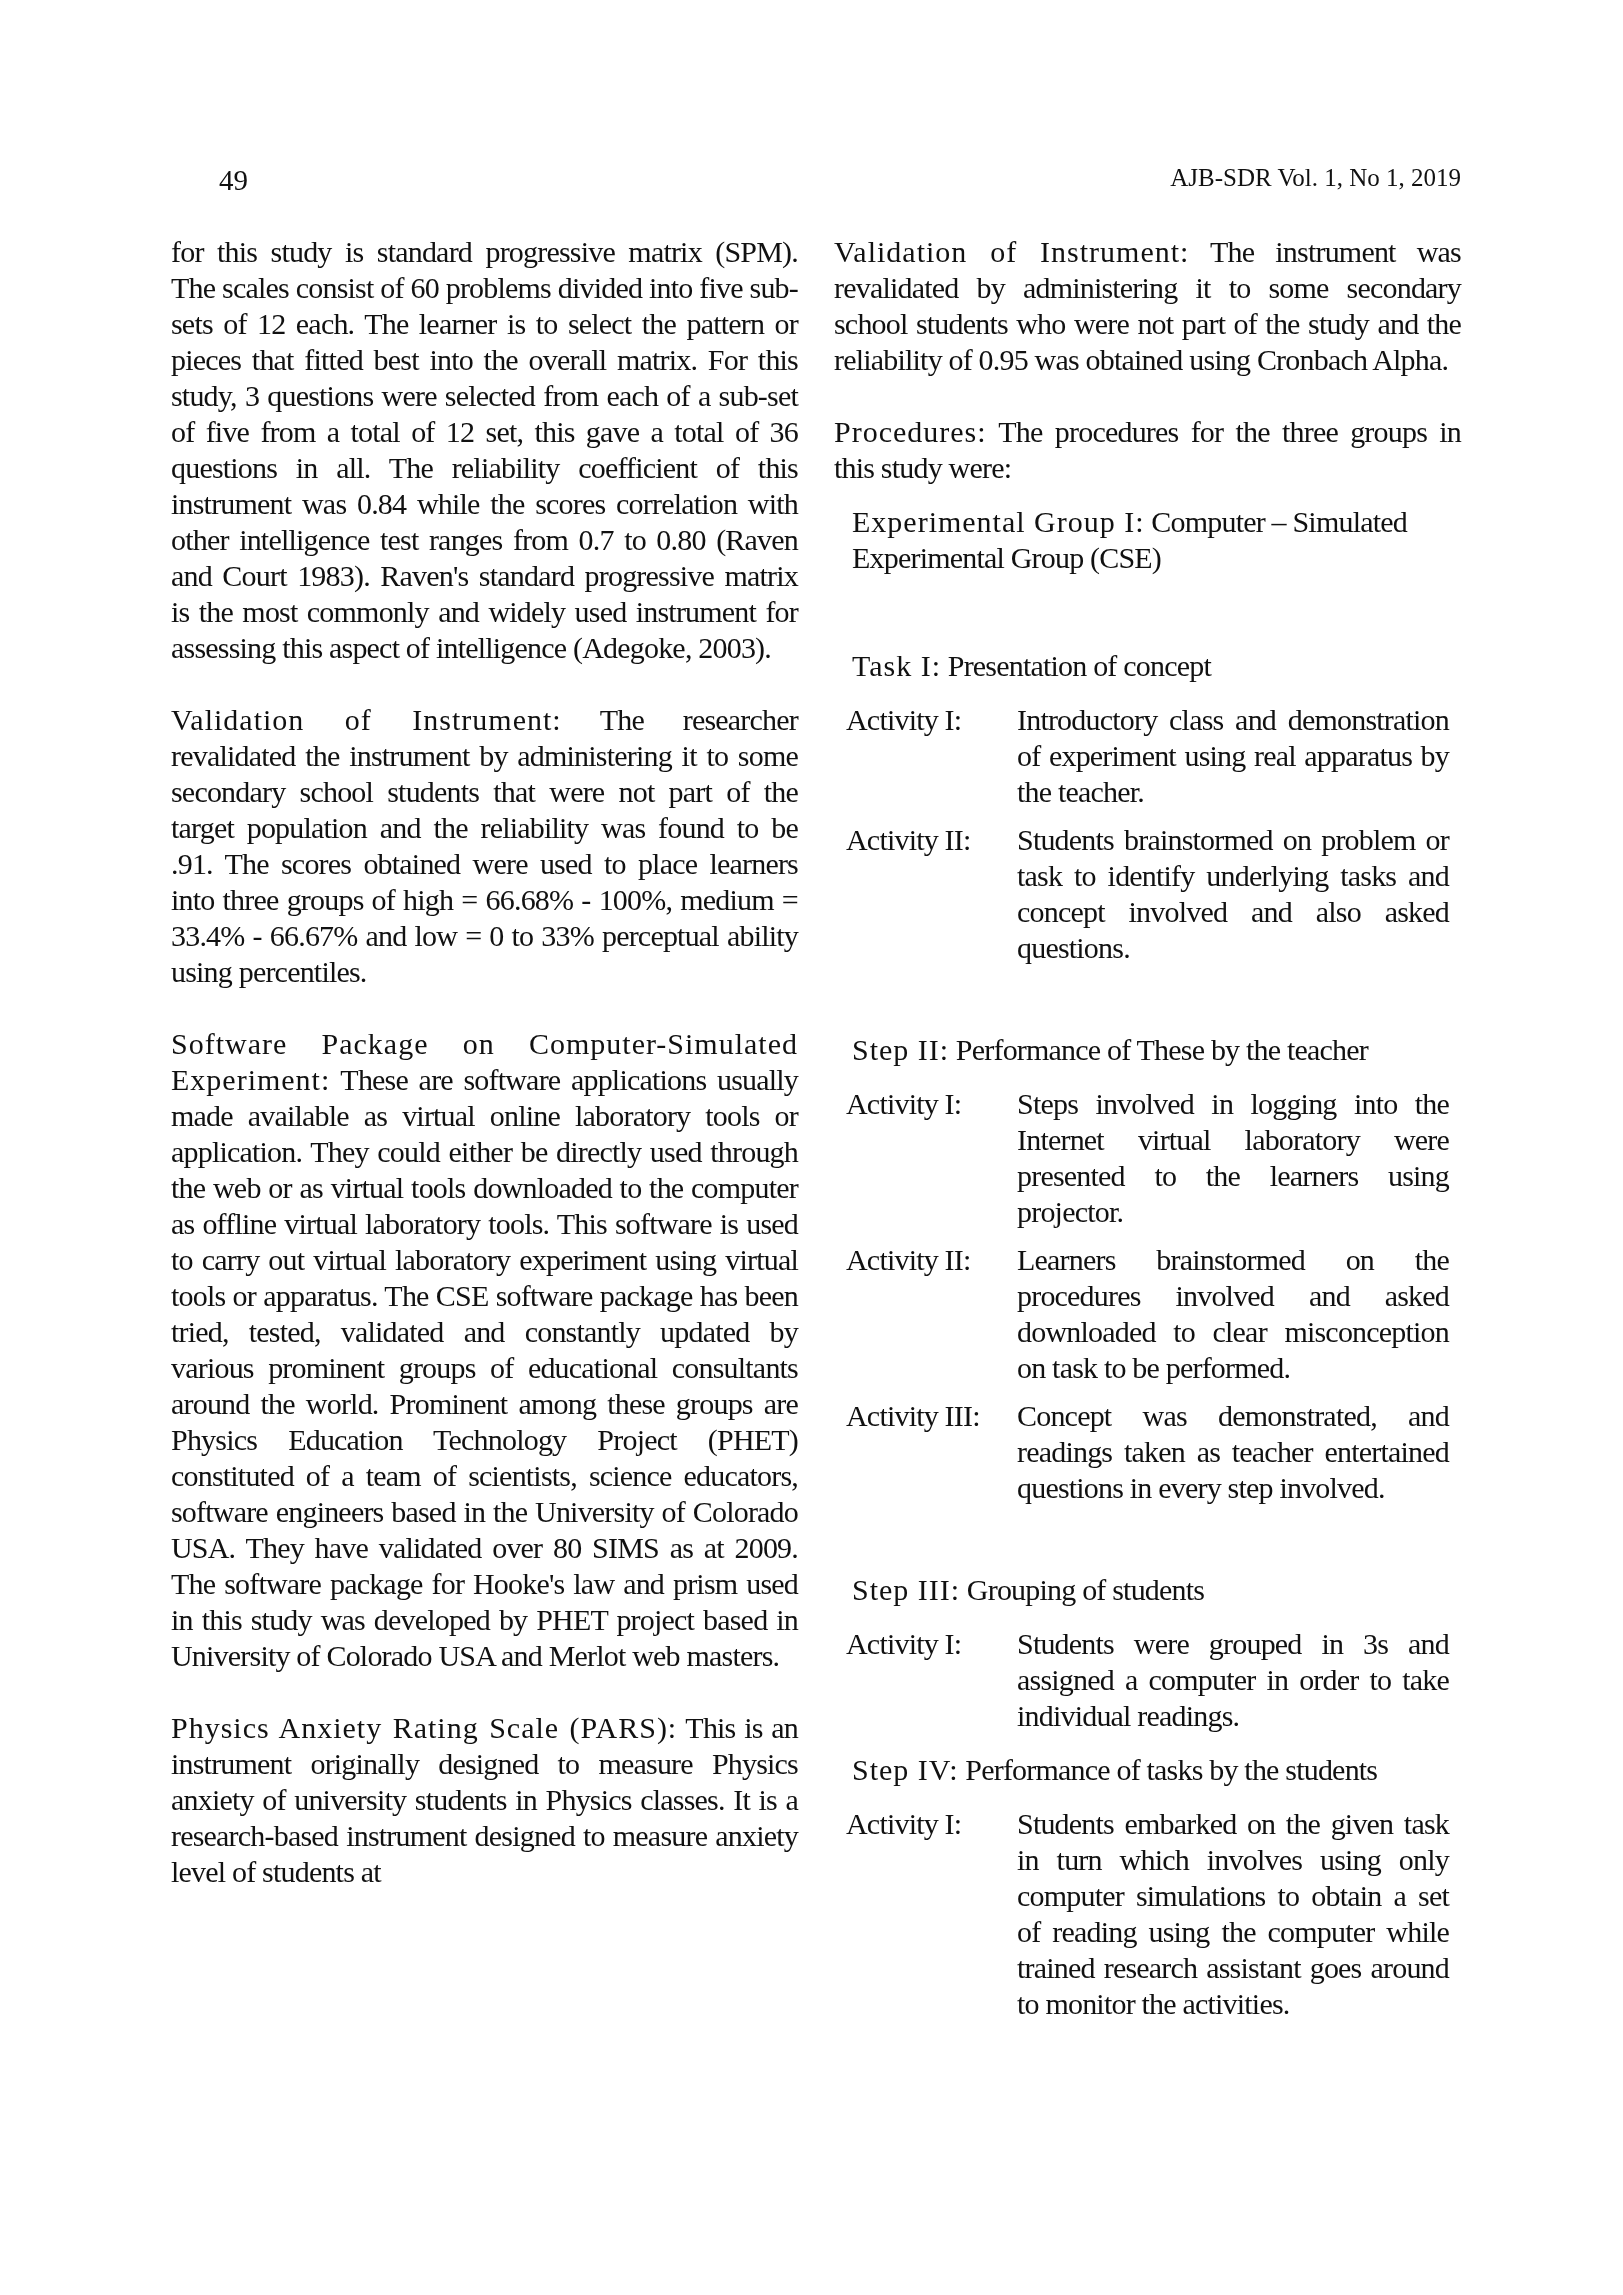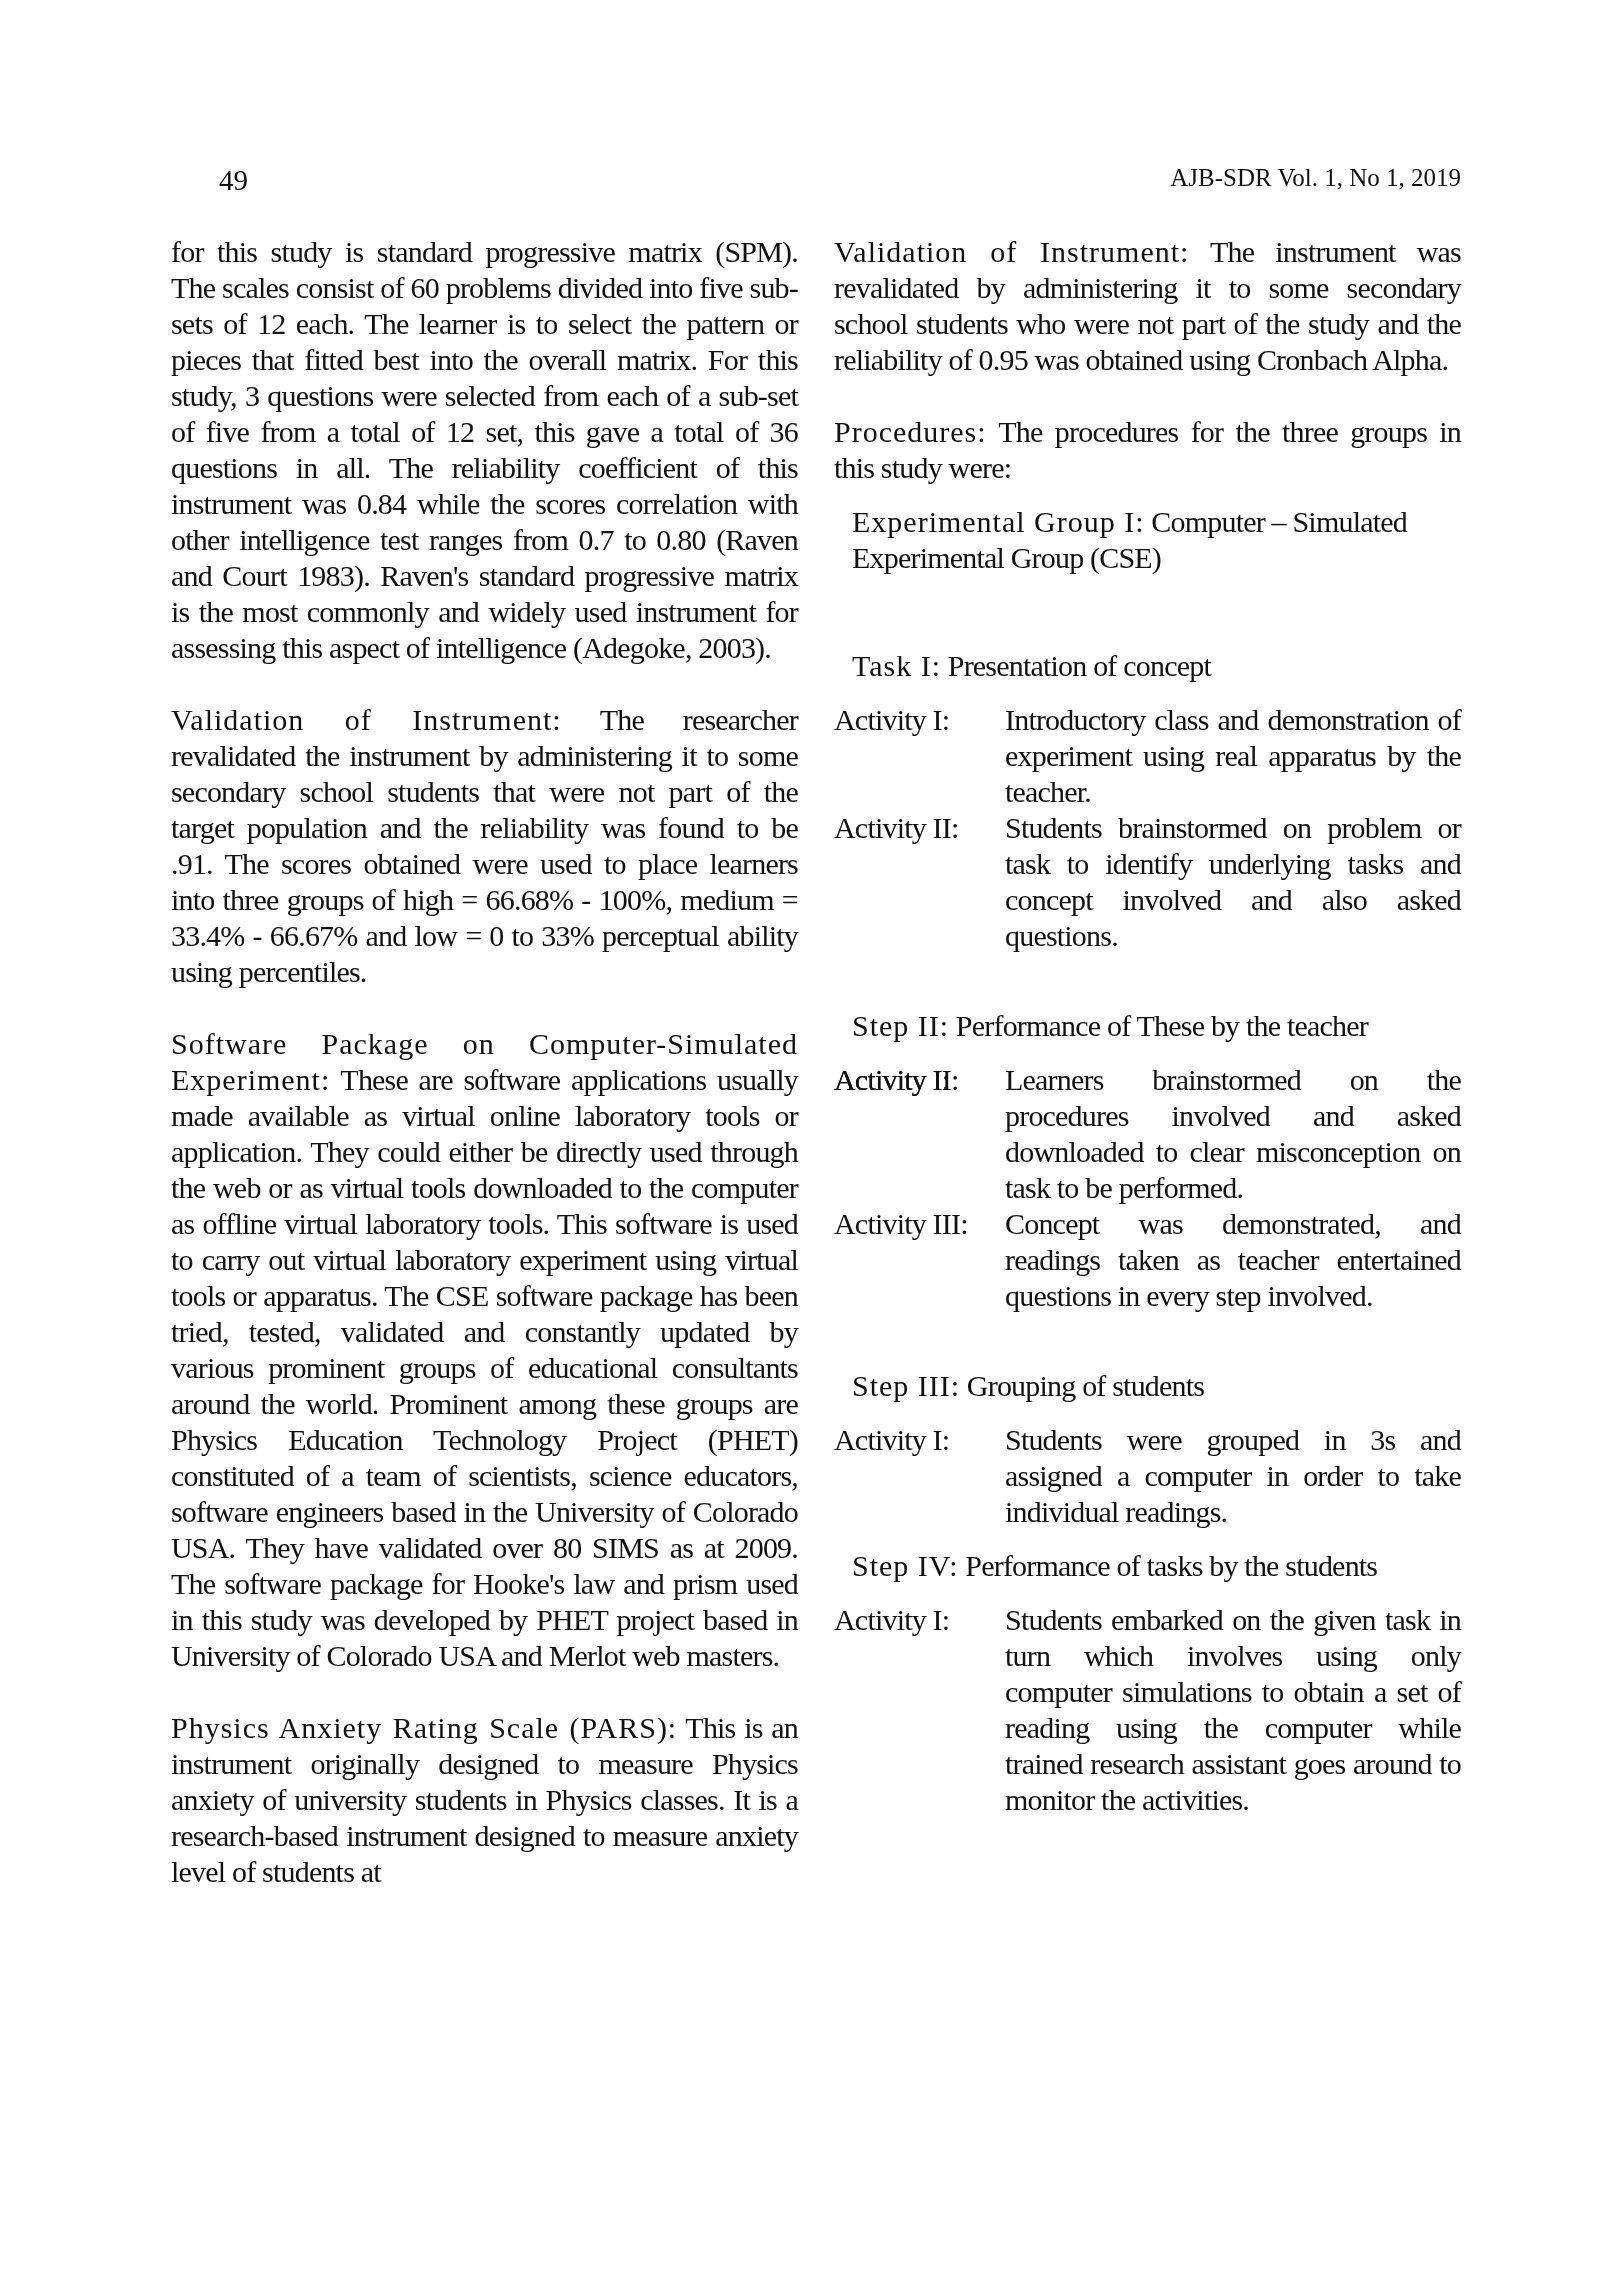--- a/index.html
+++ b/index.html
@@ -10,21 +10,21 @@
   .journal { position: absolute; right: 0; top: 0; font-size: 25px; }
   .col { position: absolute; top: 234px; width: 627px; }
   .col.left { left: 171px; }
   .col.right { left: 834px; }
   .para { font-size: 30px; line-height: 36px; text-align: justify; margin: 0 0 36px 0;
           letter-spacing: -0.8px; word-spacing: 0px; }
   .para.tight { margin-bottom: 0; }
   .lead { letter-spacing: 1px; }
   .hd { font-size: 30px; line-height: 36px; margin: 18px; letter-spacing: -0.8px; }
   .hd .lbl { letter-spacing: 1px; }
-  .act { position: relative; font-size: 30px; line-height: 36px; margin: 0; letter-spacing: -0.8px; }
+  .act { position: relative; font-size: 30px; line-height: 36px; margin: 12px; letter-spacing: -0.8px; }
   .act .alabel { position: absolute; left: 0; top: 0; white-space: nowrap; }
   .act .abody { display: block; margin-left: 171px; text-align: justify; text-indent: 0; }
   .gap { height: 36px; }
 </style>
 </head>
 <body>
 
 <div class="header">
   <span class="page-num">49</span>
   <span class="journal">AJB-SDR Vol. 1, No 1, 2019</span>
@@ -57,20 +57,21 @@
   <div class="act">
     <span class="alabel">Activity II:</span>
     <span class="abody">Students brainstormed on problem or task to identify underlying tasks and concept involved and also asked questions.</span>
   </div>
 
   <div class="gap"></div>
 
   <p class="hd"><span class="lbl">Step II:</span><span> Performance of These by the teacher</span></p>
   <div class="act">
     <span class="alabel">Activity I:</span>
+    <span class="abody">Steps involved in logging into the Internet virtual laboratory were presented to the learners using projector.</span>
   </div>
   <div class="act">
     <span class="alabel">Activity II:</span>
     <span class="abody">Learners brainstormed on the procedures involved and asked downloaded to clear misconception on task to be performed.</span>
   </div>
   <div class="act">
     <span class="alabel">Activity III:</span>
     <span class="abody">Concept was demonstrated, and readings taken as teacher entertained questions in every step involved.</span>
   </div>
 

